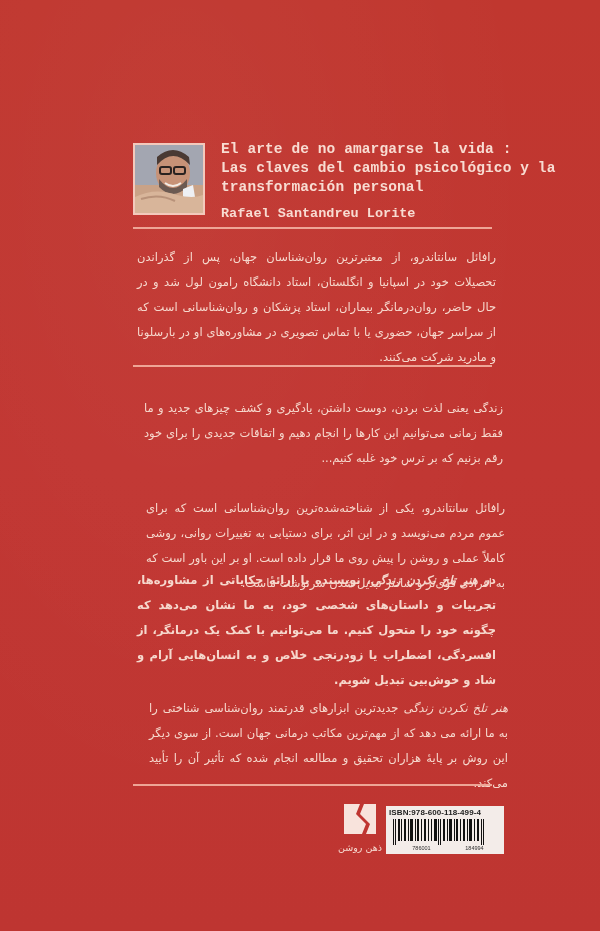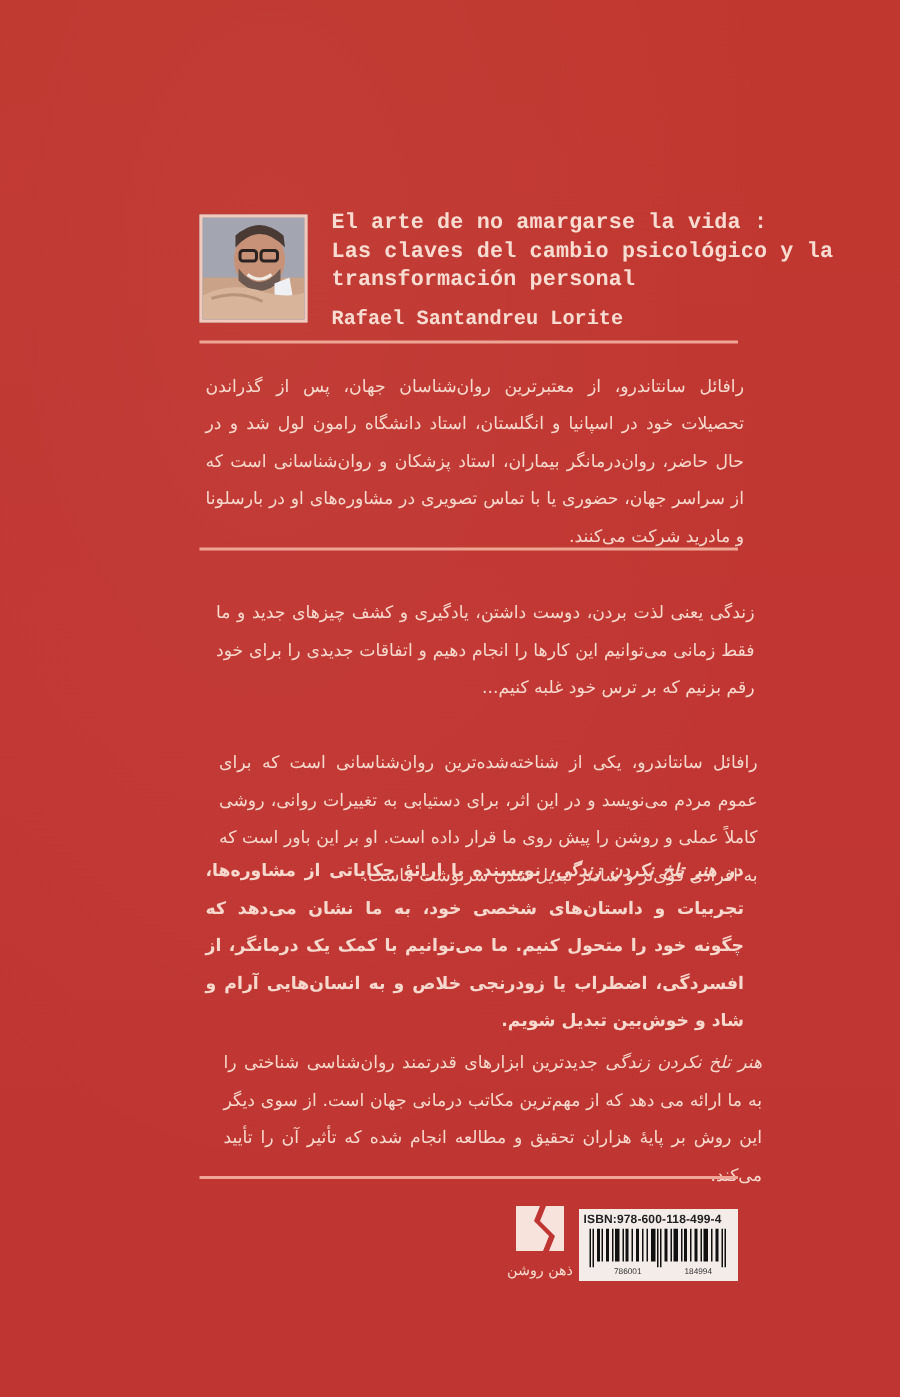--- a/index.html
+++ b/index.html
@@ -103,21 +103,21 @@
       text-align: center;
       font-size: 9.5px;
       color: #f7dcd2;
       direction: rtl;
       font-family: "DejaVu Sans", sans-serif;
     }
     .barcode {
       position: absolute;
       left: 46px;
       top: 6px;
-      width: 106px;
+      width: 118px;
       height: 48px;
       background: #f3ece9;
       box-sizing: border-box;
       padding: 2px 3px;
     }
     .isbn {
       font-family: "Liberation Sans", sans-serif;
       font-weight: bold;
       font-size: 8px;
       color: #222;

